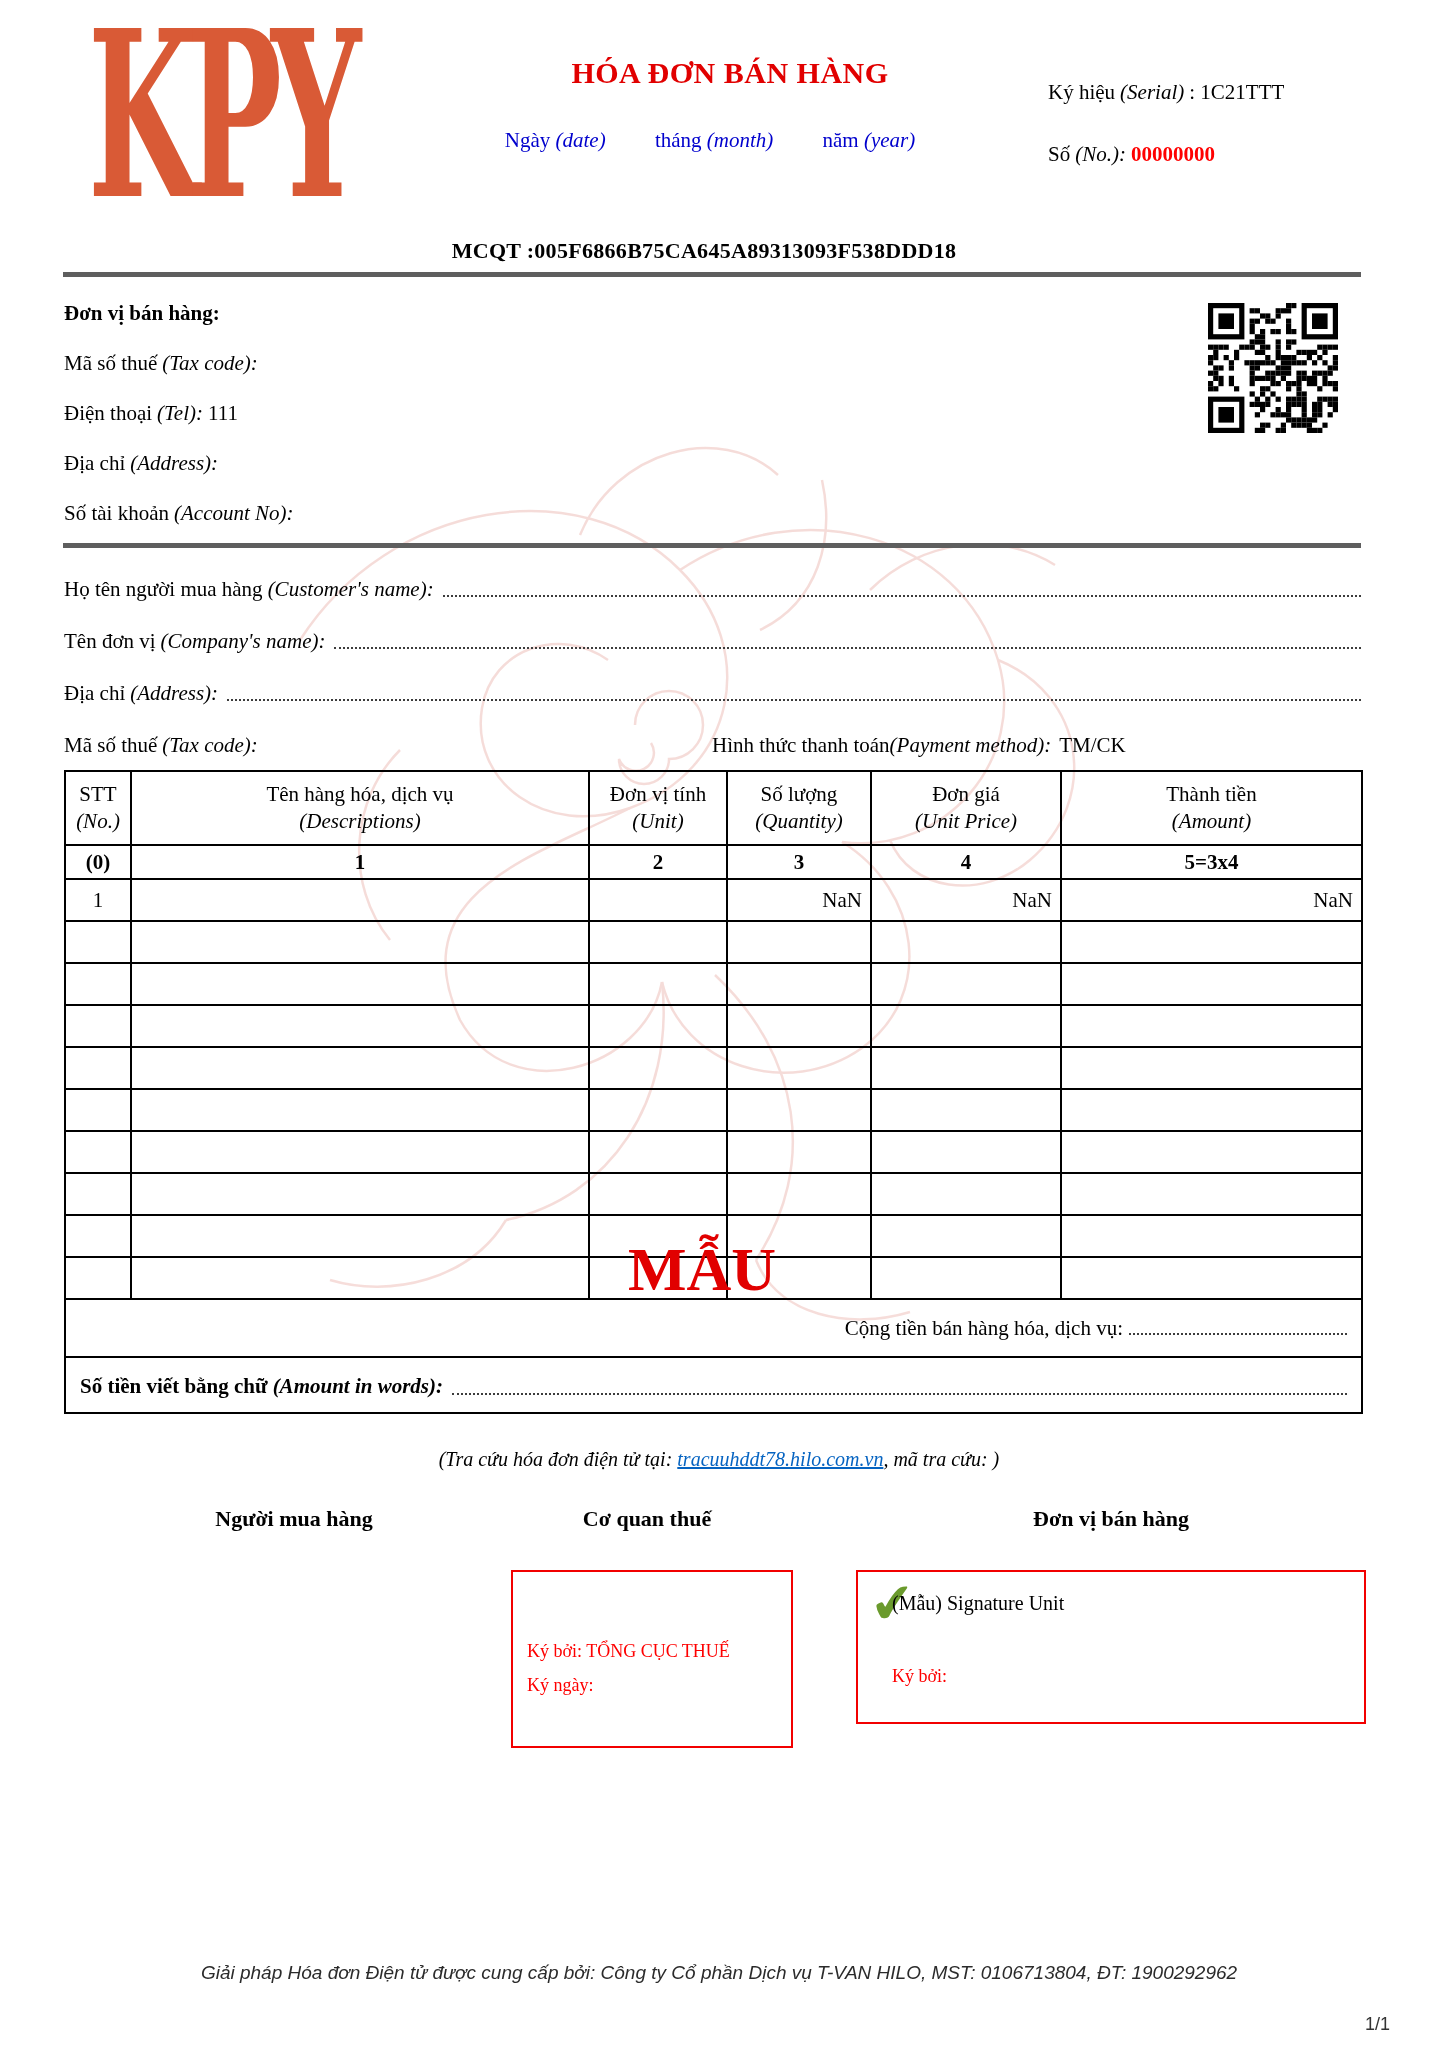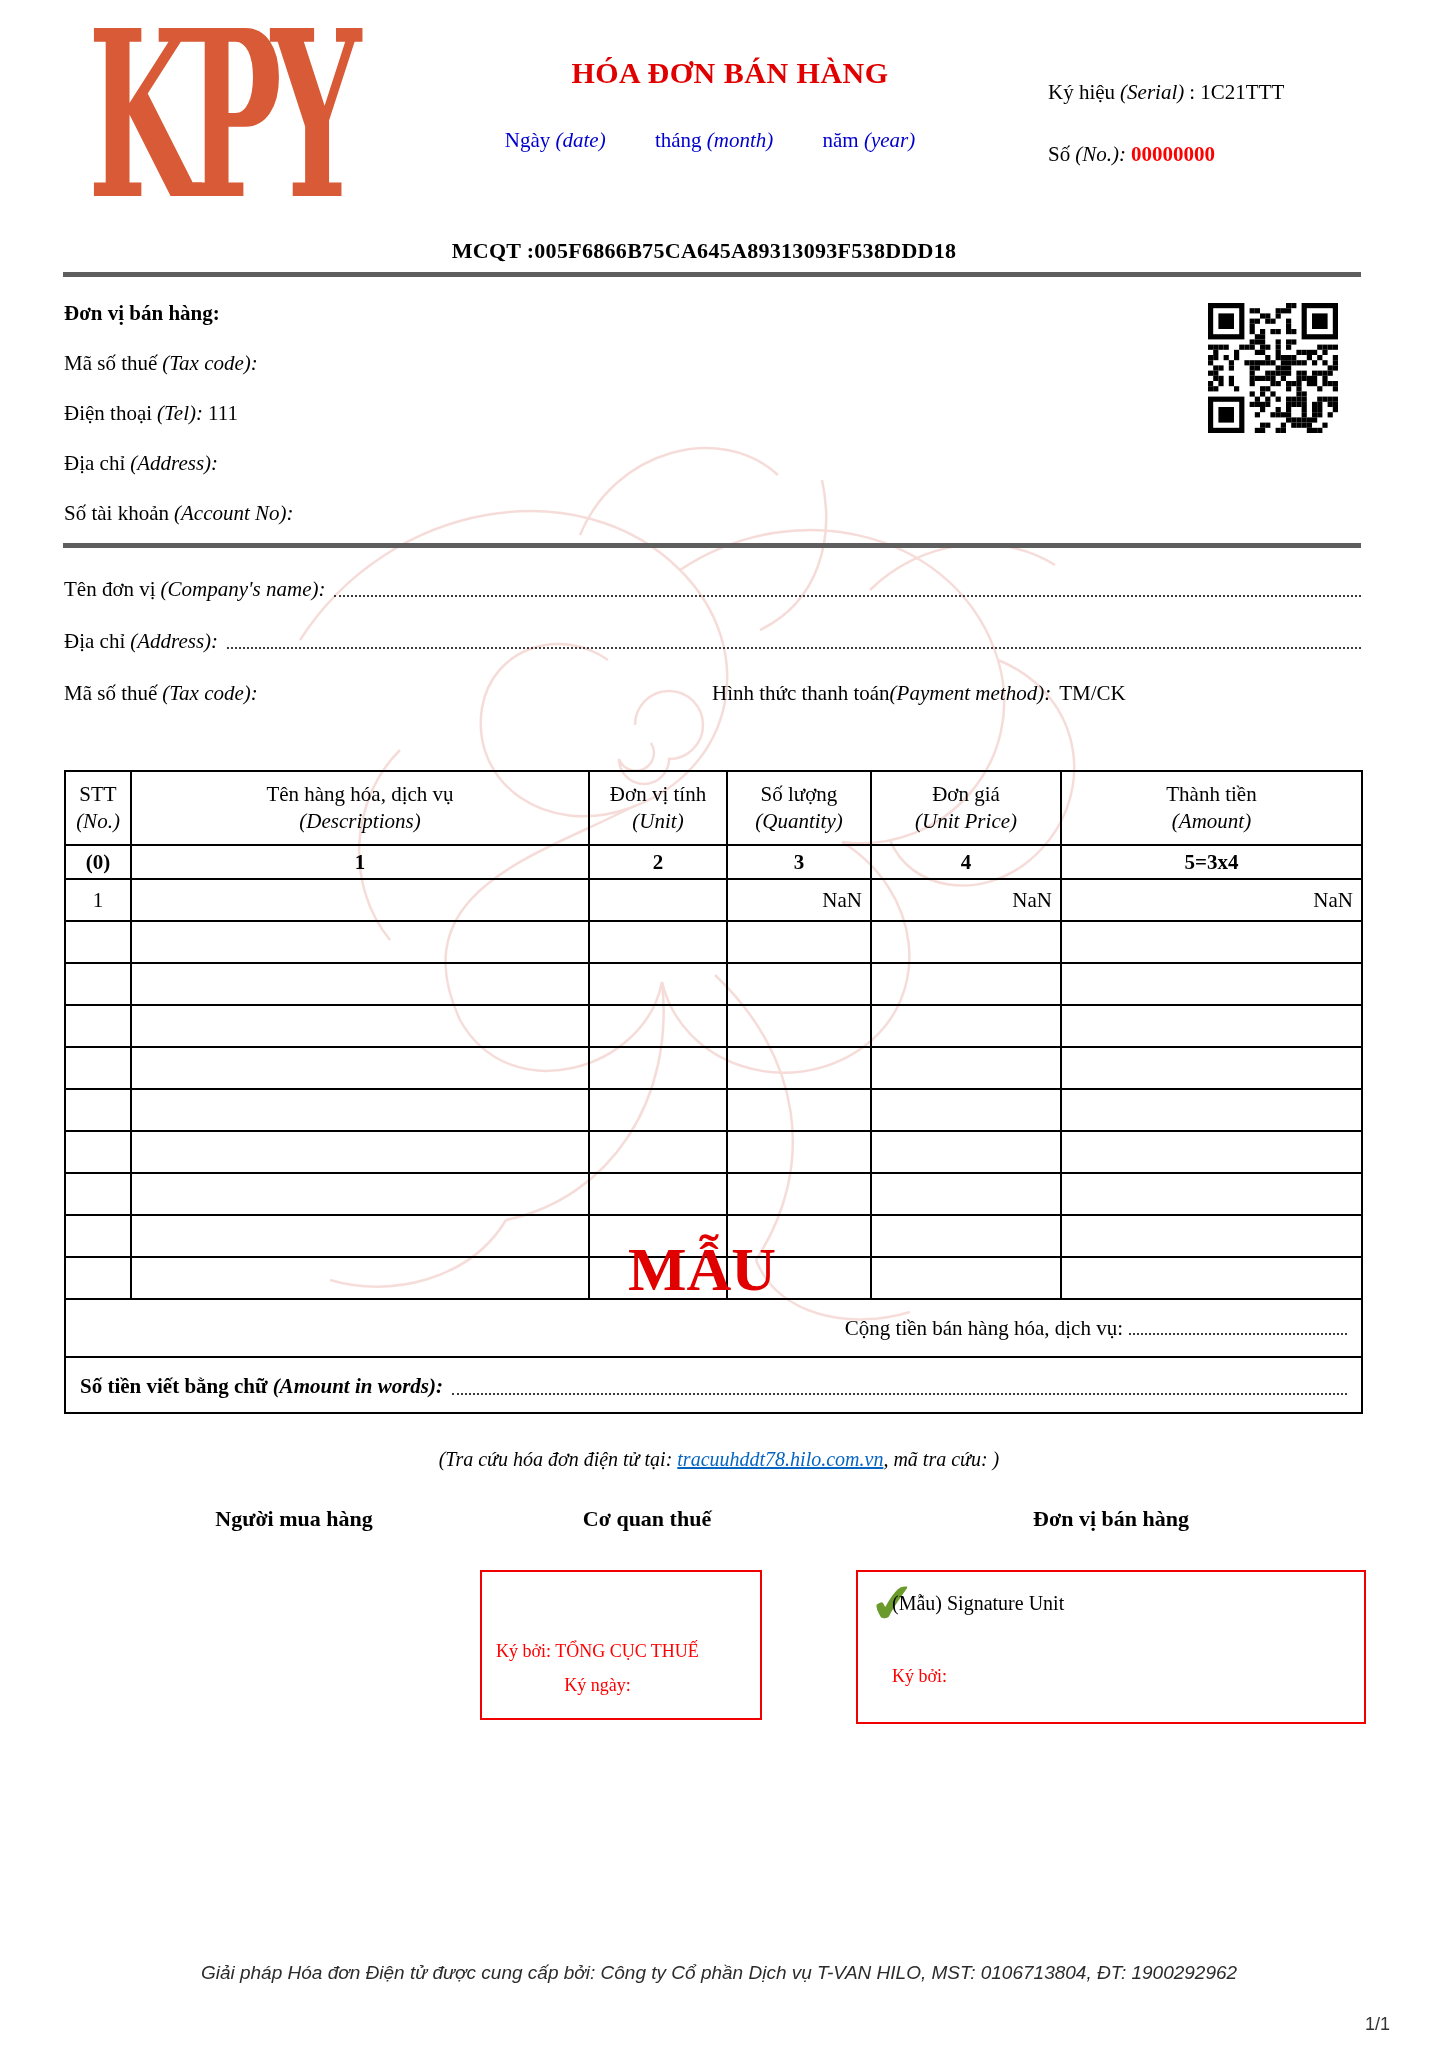--- a/index.html
+++ b/index.html
@@ -64,21 +64,21 @@
 
   
   .lookup { position:absolute; left:0; top:1448px; width:100%; text-align:center; z-index:1;
             font-size:20px; font-style:italic; }
   .lookup a { color:#0563c1; }
   .sig-title { position:absolute; top:1506px; transform:translateX(-50%); font-size:22px; font-weight:bold; z-index:1; white-space:nowrap; }
   .sig-buyer { left:294px; }
   .sig-tax { left:647px; }
   .sig-seller { left:1111px; }
   .sig-box { position:absolute; top:1570px; border:2px solid #f20000; z-index:1; background:transparent; }
-  .tax-box { left:480px; width:282px; height:150px;text-align:center; }
+  .tax-box { left:511px; width:282px; height:178px; }
   .seller-box { left:856px; width:510px; height:154px; }
   .tax-box .sig-red { position:absolute; left:14px; top:62px; color:#fe0000; font-size:18px; line-height:34px; }
   .check-icon { position:absolute; left:12px; top:0px; font-family:"DejaVu Sans",sans-serif;
                 font-size:54px; color:#6a9a2c; transform:rotate(-6deg); z-index:1; }
   .valid-text { position:absolute; left:34px; top:20px; font-size:20px; color:#000; z-index:2; }
   .seller-kyboi { position:absolute; left:34px; top:94px; color:#fe0000; font-size:18px; z-index:2; }
 
   
   .provider { position:absolute; left:0; top:1962px; width:100%; text-align:center; z-index:1;
               font-family:"Liberation Sans","DejaVu Sans",sans-serif; font-style:italic; font-size:19px; color:#2b2b2b; }
@@ -382,20 +382,25 @@
       <rect x="100" y="10" width="15" height="15" fill="#000"></rect>
       <rect x="0" y="90" width="35" height="35" fill="#000"></rect>
       <rect x="5" y="95" width="25" height="25" fill="#fff"></rect>
       <rect x="10" y="100" width="15" height="15" fill="#000"></rect>
     </svg>
 
   <div class="rule rule2"></div>
 
   <div class="buyer-block">
     <div class="buyer-row">
+      <span>Họ tên người mua hàng</span>
+        <em>(Customer's name):</em>
+      <span class="fill-dots"></span>
+    </div>
+    <div class="buyer-row">
       <span>Tên đơn vị</span>
         <em>(Company's name):</em>
       <span class="fill-dots"></span>
     </div>
     <div class="buyer-row">
       <span>Địa chỉ</span>
         <em>(Address):</em>
       <span class="fill-dots"></span>
     </div>
     <div class="buyer-row">

